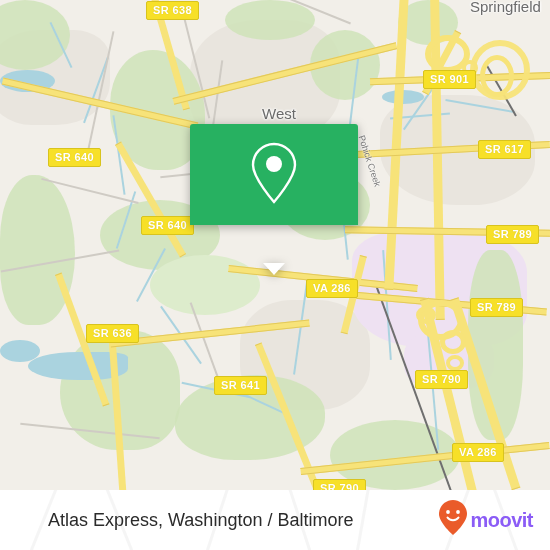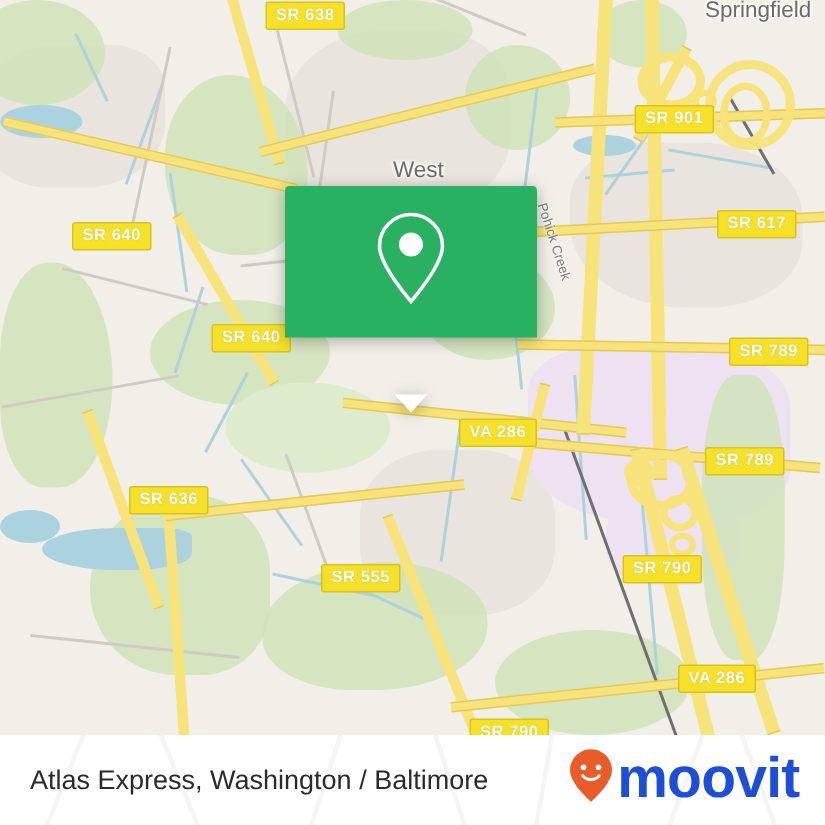--- a/index.html
+++ b/index.html
@@ -98,37 +98,38 @@
     border-top:12px solid #ffffff;
   }
 
   
   #footer {
     position:absolute; left:0; top:490px;
     width:550px; height:60px;
     background:#ffffff;
     display:flex; align-items:center;
     overflow:hidden;
+    padding-left:28px;
   }
   .watermark {
     position:absolute; background:#f4f4f4; opacity:.9;
     transform-origin:center;
   }
   #footer-title {
     position:relative; z-index:2;
     margin-left:20px;
     font-size:18px; color:#2b2b2b;
     white-space:nowrap;
   }
   #brand {
     position:absolute; z-index:2;
     right:17px; top:50%; transform:translateY(-50%);
     display:flex; align-items:center; gap:2px;
   }
-  #brand-word { font-size:38px; color:#1d4ed8; font-weight:bold; letter-spacing:-.5px; }
+  #brand-word { font-size:20px; color:#8b5cf6; font-weight:bold; letter-spacing:-.5px; }
 </style>
 </head>
 <body>
 
 <div id="app">
 
   <div id="map">
 
     <div class="landuse resid" style="left:-10px;  top:30px;  width:120px; height:95px;  border-radius:40% 30% 45% 35%;"></div>
     <div class="landuse resid" style="left:190px;  top:20px;  width:150px; height:120px; border-radius:45% 35% 40% 30%;"></div>
@@ -213,30 +214,30 @@
     <div style="position:absolute; left:418px; top:300px; width:46px; height:40px; border:6px solid #f7e379; border-radius:50%;"></div>
     <div style="position:absolute; left:416px; top:306px; width:20px; height:18px; border:5px solid #f7e379; border-radius:50%;"></div>
     <div style="position:absolute; left:440px; top:330px; width:26px; height:24px; border:5px solid #f7e379; border-radius:50%;"></div>
     <div style="position:absolute; left:446px; top:355px; width:18px; height:16px; border:4px solid #f7e379; border-radius:50%;"></div>
     <div style="position:absolute; left:462px; top:60px;  width:16px; height:16px; border:4px solid #f7e379; border-radius:50%;"></div>
 
     <div class="place-label" style="left:470px; top:-2px;">Springfield</div>
     <div class="place-label" style="left:262px; top:105px;">West</div>
     <div class="creek-label" style="left:366px; top:134px;">Pohick Creek</div>
 
-    <div class="shield" style="left:146px; top:1px;margin-left:31px;">SR 638</div>
+    <div class="shield" style="left:146px; top:1px;">SR 638</div>
     <div class="shield" style="left:423px; top:70px;">SR 901</div>
     <div class="shield" style="left:478px; top:140px;">SR 617</div>
     <div class="shield" style="left:48px;  top:148px;">SR 640</div>
     <div class="shield" style="left:141px; top:216px;">SR 640</div>
     <div class="shield" style="left:486px; top:225px;">SR 789</div>
     <div class="shield" style="left:306px; top:279px;">VA 286</div>
     <div class="shield" style="left:470px; top:298px;">SR 789</div>
     <div class="shield" style="left:86px;  top:324px;">SR 636</div>
-    <div class="shield" style="left:214px; top:376px;">SR 555</div>
+    <div class="shield" style="left:214px; top:376px;">SR 641</div>
     <div class="shield" style="left:415px; top:370px;">SR 790</div>
     <div class="shield" style="left:452px; top:443px;">VA 286</div>
     <div class="shield" style="left:313px; top:479px;">SR 790</div>
 
   </div>
 
   <div id="popup">
     <div id="popup-head">
       <span>
         <svg width="52" height="66" viewBox="0 0 52 66" fill="none" aria-hidden="true">

